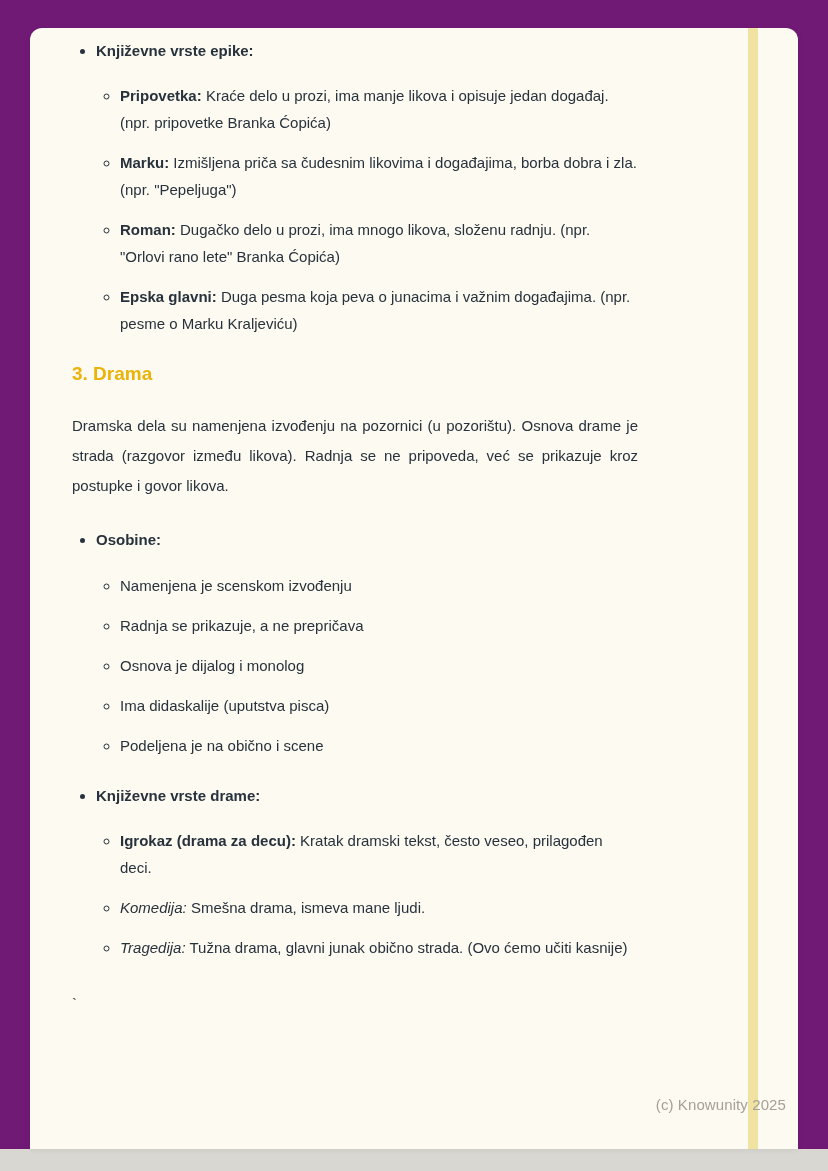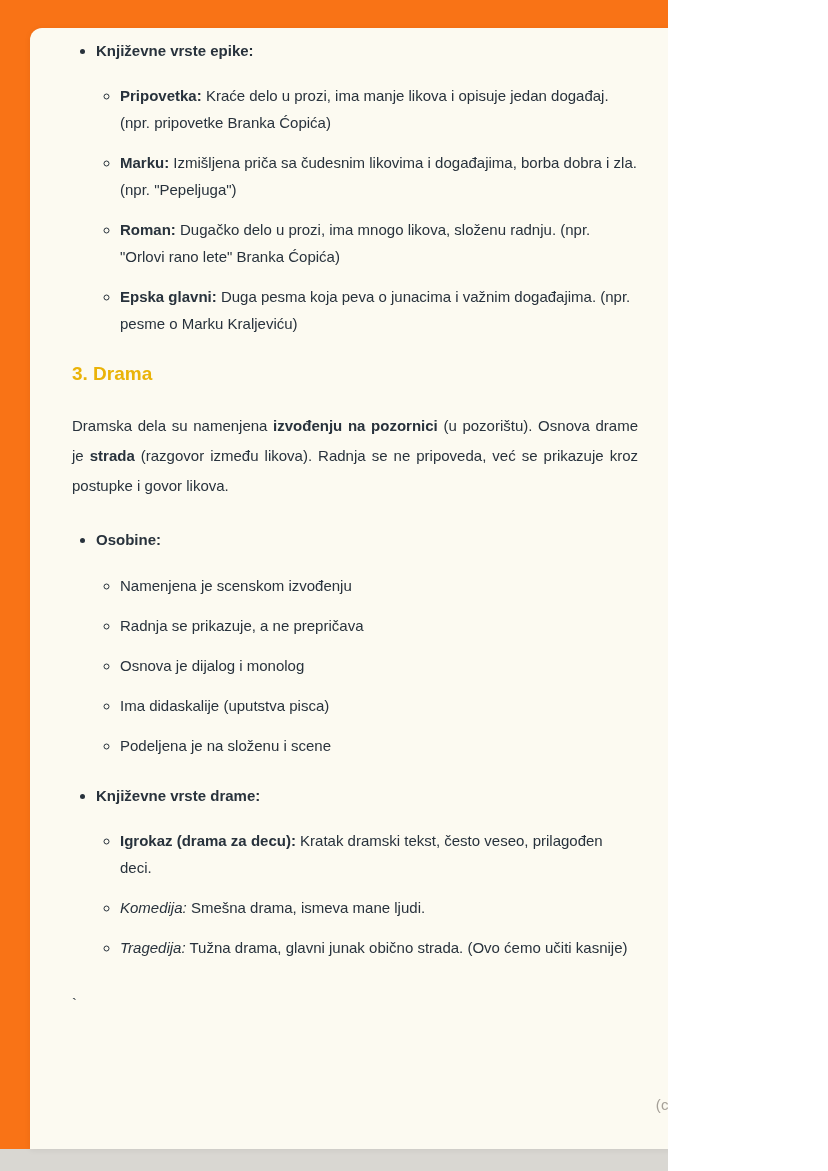--- a/index.html
+++ b/index.html
@@ -2,23 +2,23 @@
 <html><head>
 <meta charset="utf-8">
 <style>
   * { margin: 0; padding: 0; box-sizing: border-box; }
   html, body { background: #ffffff; }
   body {
     font-family: "Liberation Sans", "DejaVu Sans", sans-serif;
   }
   .viewport {
     position: relative;
-    width: 668px;
+    width: 828px;
     height: 1171px;
-    background: #f97316;
+    background: #701a75;
     overflow: hidden;
   }
   .bottom-band {
     position: absolute;
     left: 0; right: 0; bottom: 0;
     height: 22px;
     background: #d9d7d2;
   }
   .page {
     position: absolute;
@@ -72,21 +72,21 @@
   .drama-heading {
     font-size: 19px;
     font-weight: bold;
     margin: 26px 0 26px;
   }
   .intro-para {
     text-align: justify;
     line-height: 2.0;
     margin-bottom: 26px;
   }
-  .intro-para b { font-weight: bold; }
+  .intro-para b { font-weight: normal; }
   .stray-char {
     margin-top: 34px;
     font-size: 15px;
     color: #28323c;
   }
   .footer {
     position: absolute;
     right: 12px;
     bottom: 36px;
     font-size: 15px;
@@ -135,21 +135,21 @@
       <p class="intro-para"><span>Dramska dela su namenjena </span><b>izvođenju na pozornici</b><span> (u pozorištu). Osnova drame je </span><b>strada</b><span> (razgovor između likova). Radnja se ne pripoveda, već se prikazuje kroz postupke i govor likova.</span></p>
 
       <ul class="l1">
         <li>
           <span class="li-title">Osobine:</span>
           <ul class="l2">
             <li>Namenjena je scenskom izvođenju</li>
             <li>Radnja se prikazuje, a ne prepričava</li>
             <li>Osnova je dijalog i monolog</li>
             <li>Ima didaskalije (uputstva pisca)</li>
-            <li>Podeljena je na složenu i scene</li>
+            <li>Podeljena je na obično i scene</li>
           </ul>
         </li>
         <li>
           <span class="li-title">Književne vrste drame:</span>
           <ul class="l2">
             <li>
               <b class="lead-b">Igrokaz (drama za decu):</b>
               <span>Kratak dramski tekst, često veseo, prilagođen deci.</span>
             </li>
             <li>

